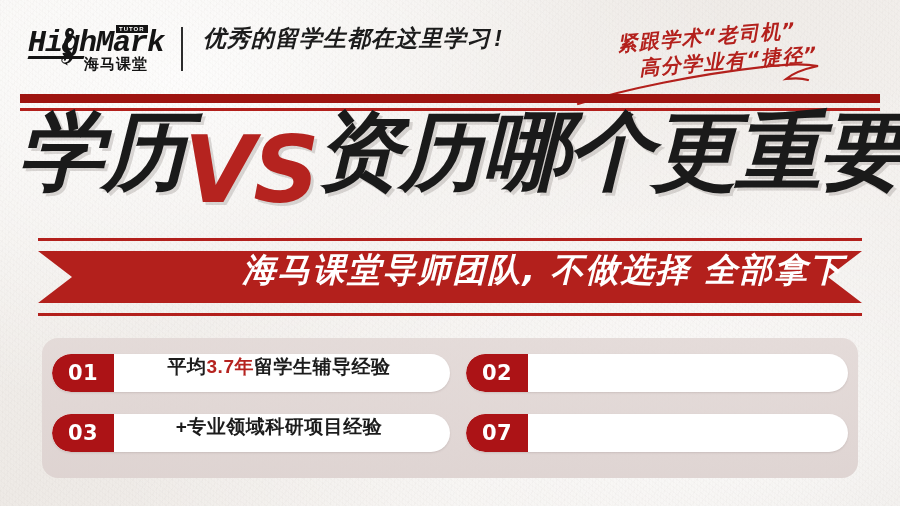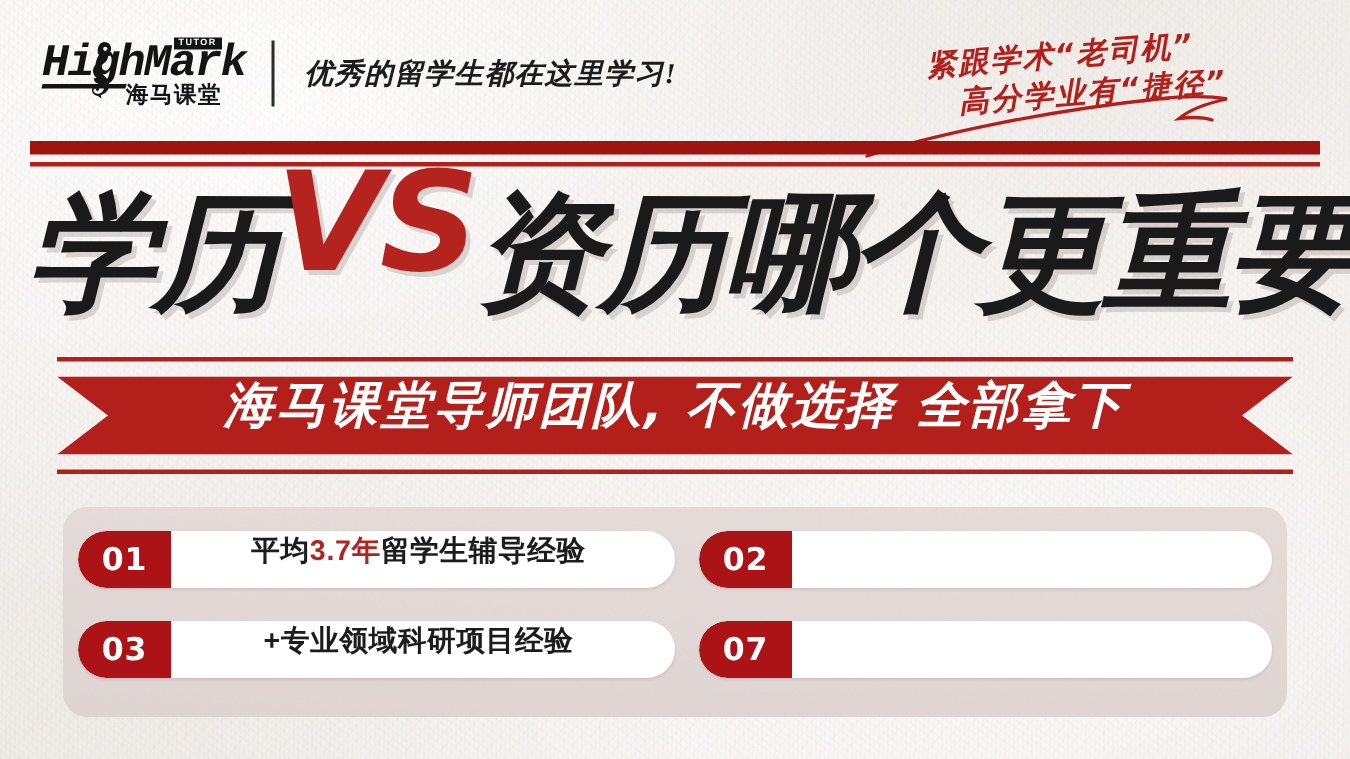--- a/index.html
+++ b/index.html
@@ -45,58 +45,58 @@
   .seahorse{position:absolute;left:31px;top:0px;width:18px;height:44px;}
   .logo-cn{
     position:absolute;left:56px;top:30px;
     font-size:15px;font-weight:bold;color:#141414;letter-spacing:1px;
     line-height:1;white-space:nowrap;
   }
   .logo-underline{position:absolute;left:0;top:30px;width:56px;height:3px;background:#141414;
     transform:skewX(-18deg);}
   .divider-v{position:absolute;left:181px;top:27px;width:1.5px;height:44px;background:#2c2c2c;}
   .tagline{
-    position:absolute;left:203px;top:36px;
-    font-size:19px;font-weight:bold;font-style:italic;color:#1c1c1c;
+    position:absolute;left:203px;top:23px;
+    font-size:23px;font-weight:bold;font-style:italic;color:#1c1c1c;
     letter-spacing:1px;white-space:nowrap;
-    font-family:Liberation Serif, serif;
+    font-family:Liberation Mono, monospace;
   }
 
   .topright{position:absolute;right:96px;top:24px;text-align:left;}
   .tr-line{
     color:#b3201c;font-weight:bold;font-style:italic;font-size:20px;
     letter-spacing:1.5px;line-height:1.28;white-space:nowrap;
     font-family:"DejaVu Sans",sans-serif;
   }
   .tr-line.l1{transform:rotate(-4.5deg) translateX(-8px);}
   .tr-line.l2{transform:rotate(-4.5deg) translateX(14px);}
   .swoosh{position:absolute;left:576px;top:60px;width:260px;height:46px;}
 
   
   .rule-thick{position:absolute;left:20px;width:860px;height:9px;background:#9e1410;}
   .rule-thin{position:absolute;left:20px;width:860px;height:3px;background:#b3201c;}
 
   
   .headline{
     position:absolute;left:18px;top:108px;width:868px;height:104px;
-    display:flex;align-items:flex-end;justify-content:space-between;
+    display:flex;align-items:flex-start;justify-content:space-between;
     font-family:"DejaVu Sans",sans-serif;
     font-size:86px;font-weight:bold;font-style:italic;
     letter-spacing:-2px;line-height:1;white-space:nowrap;color:#1a1a1a;
     text-shadow:3px 3px 0 rgba(120,110,108,.25);
   }
   .headline .blk{color:#1a1a1a;}
   .headline .vs{color:#b5231f;font-size:92px;margin:17px -2px;}
 
   
   .ribbon-wrap{position:absolute;left:0;top:238px;width:900px;height:78px;}
   .ribbon-rule{position:absolute;left:38px;width:824px;height:3px;background:#b3201c;}
   .ribbon-inner{
-    position:absolute;left:38px;top:13px;width:824px;height:36px;
-    display:flex;align-items:center;justify-content:center;pointer-events:none;
+    position:absolute;left:20px;top:13px;width:824px;height:36px;
+    display:flex;align-items:center;justify-content:flex-end;pointer-events:none;
   }
   .ribbon-text{
     color:#fff;font-size:33px;font-weight:bold;font-style:italic;
     letter-spacing:2px;white-space:nowrap;line-height:1;
     font-family:"DejaVu Sans",sans-serif;
   }
 
   
   .panel{
     position:absolute;left:42px;top:338px;width:816px;height:140px;border-radius:16px;

